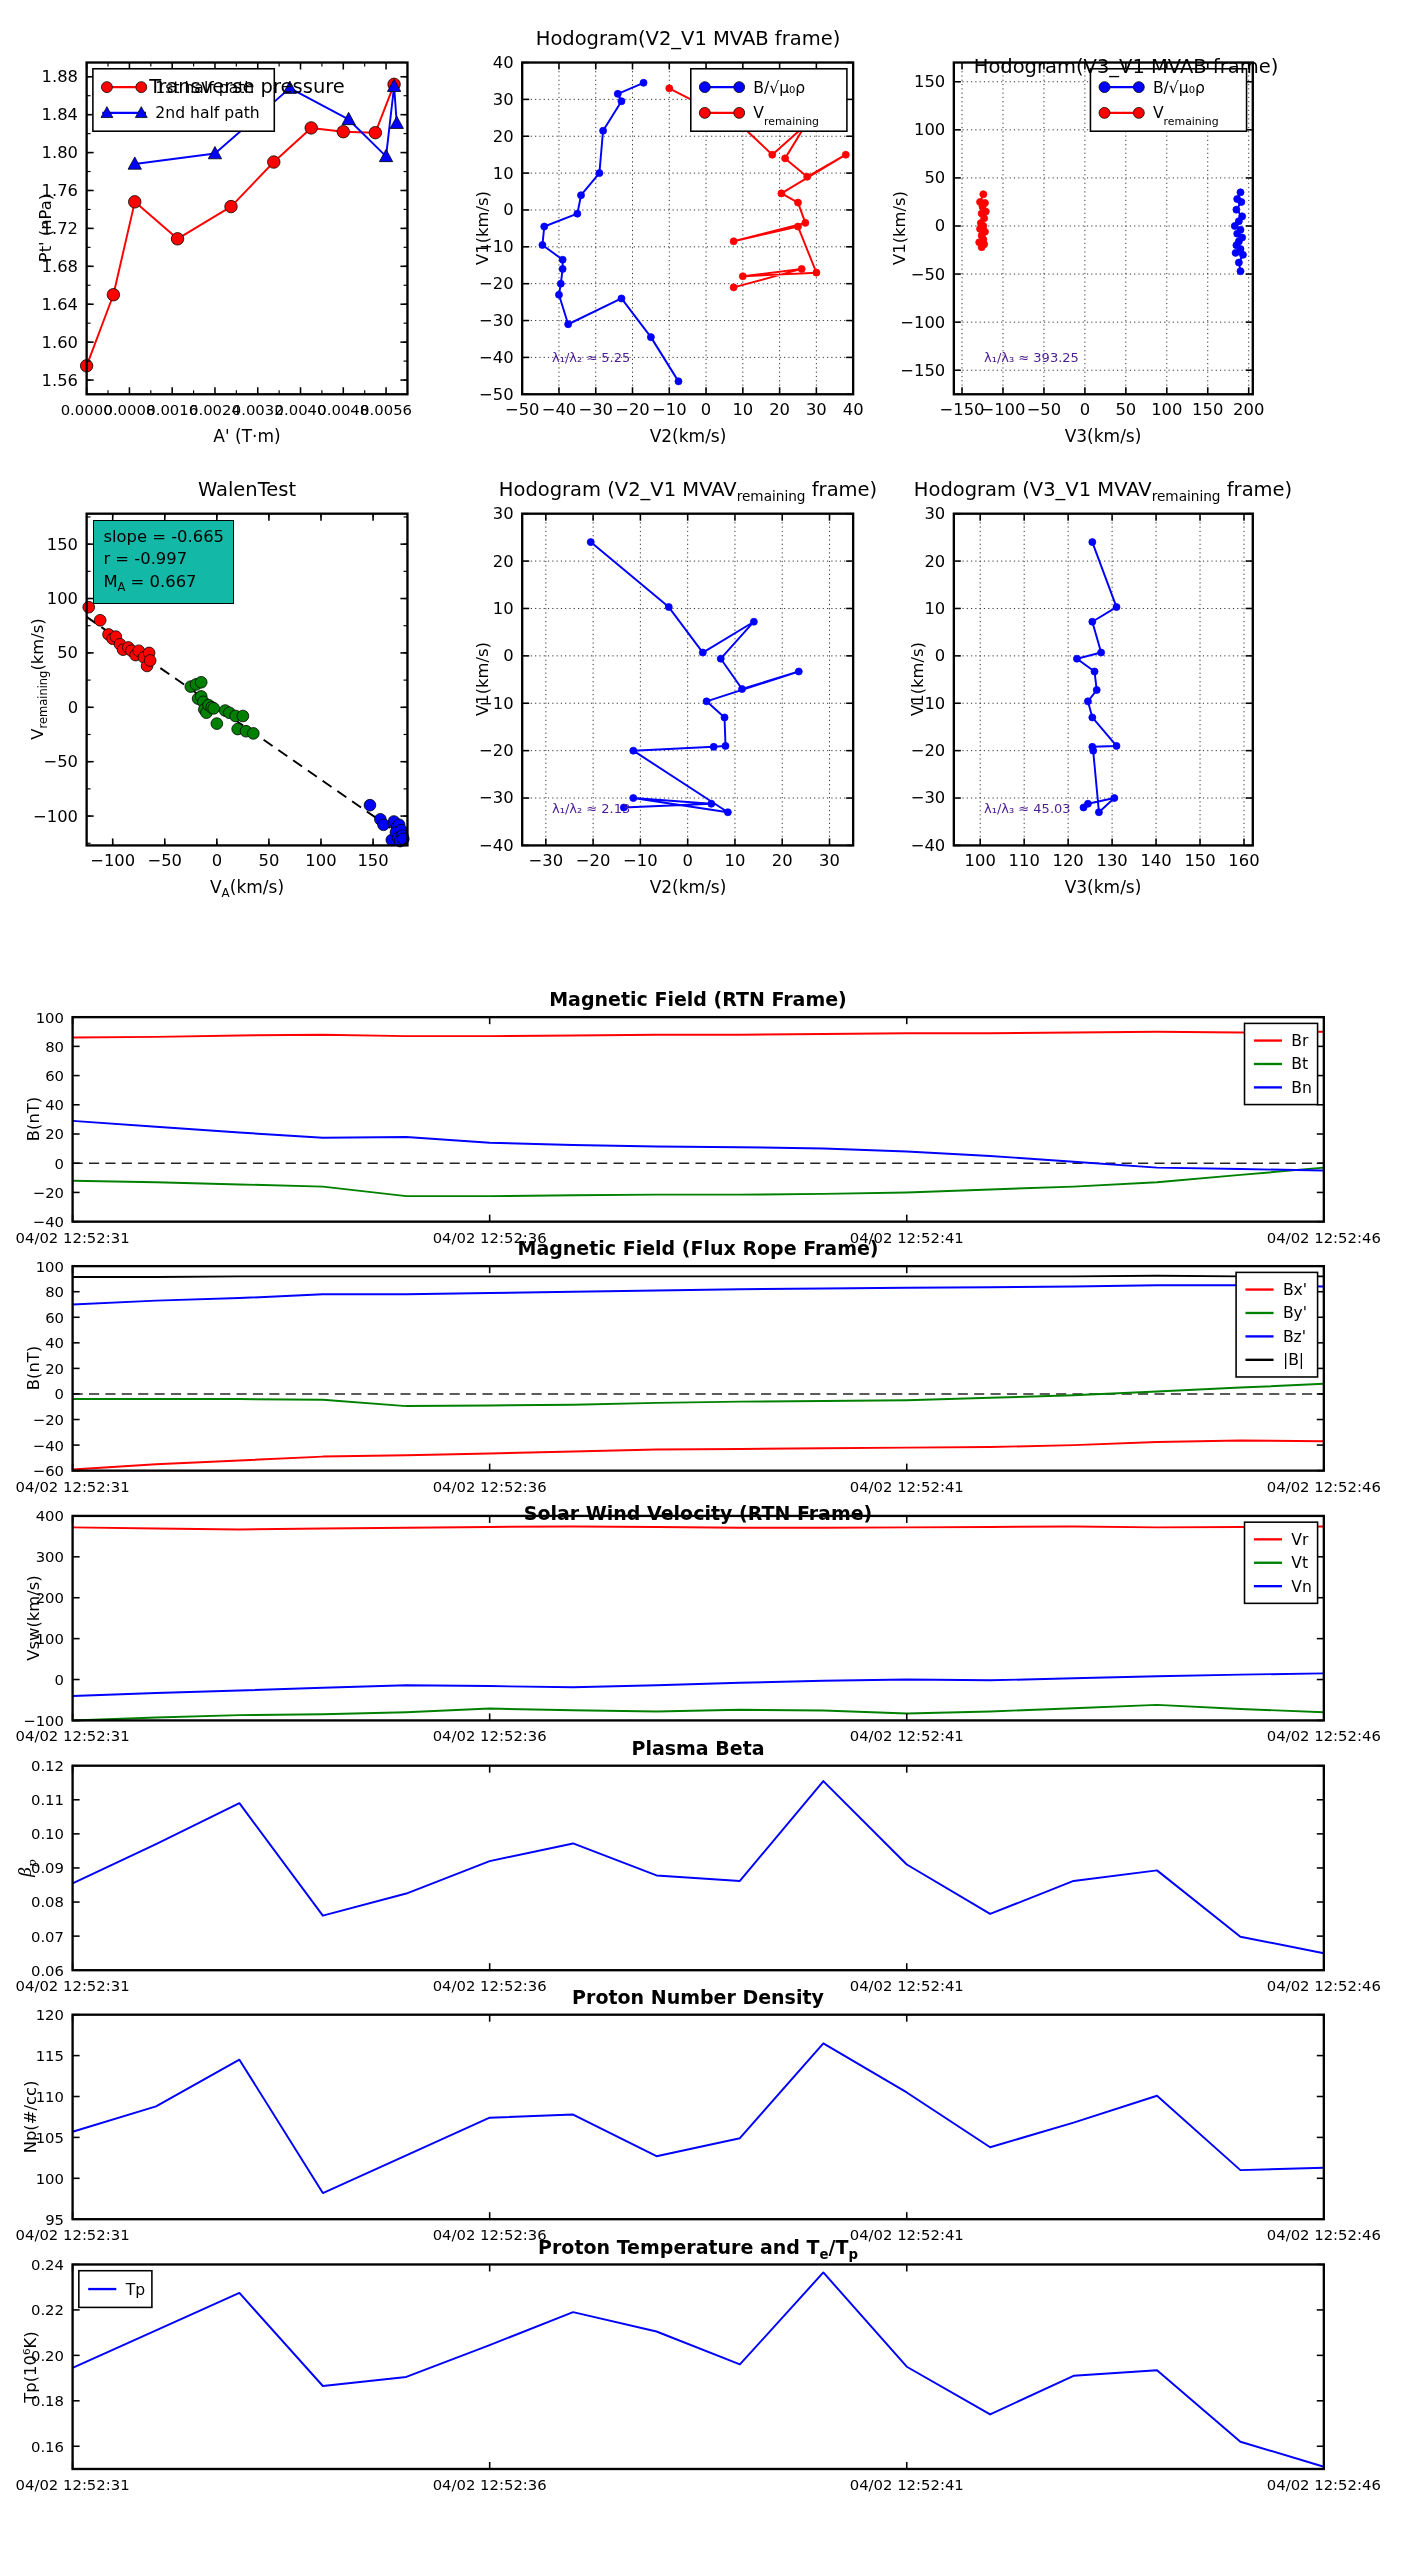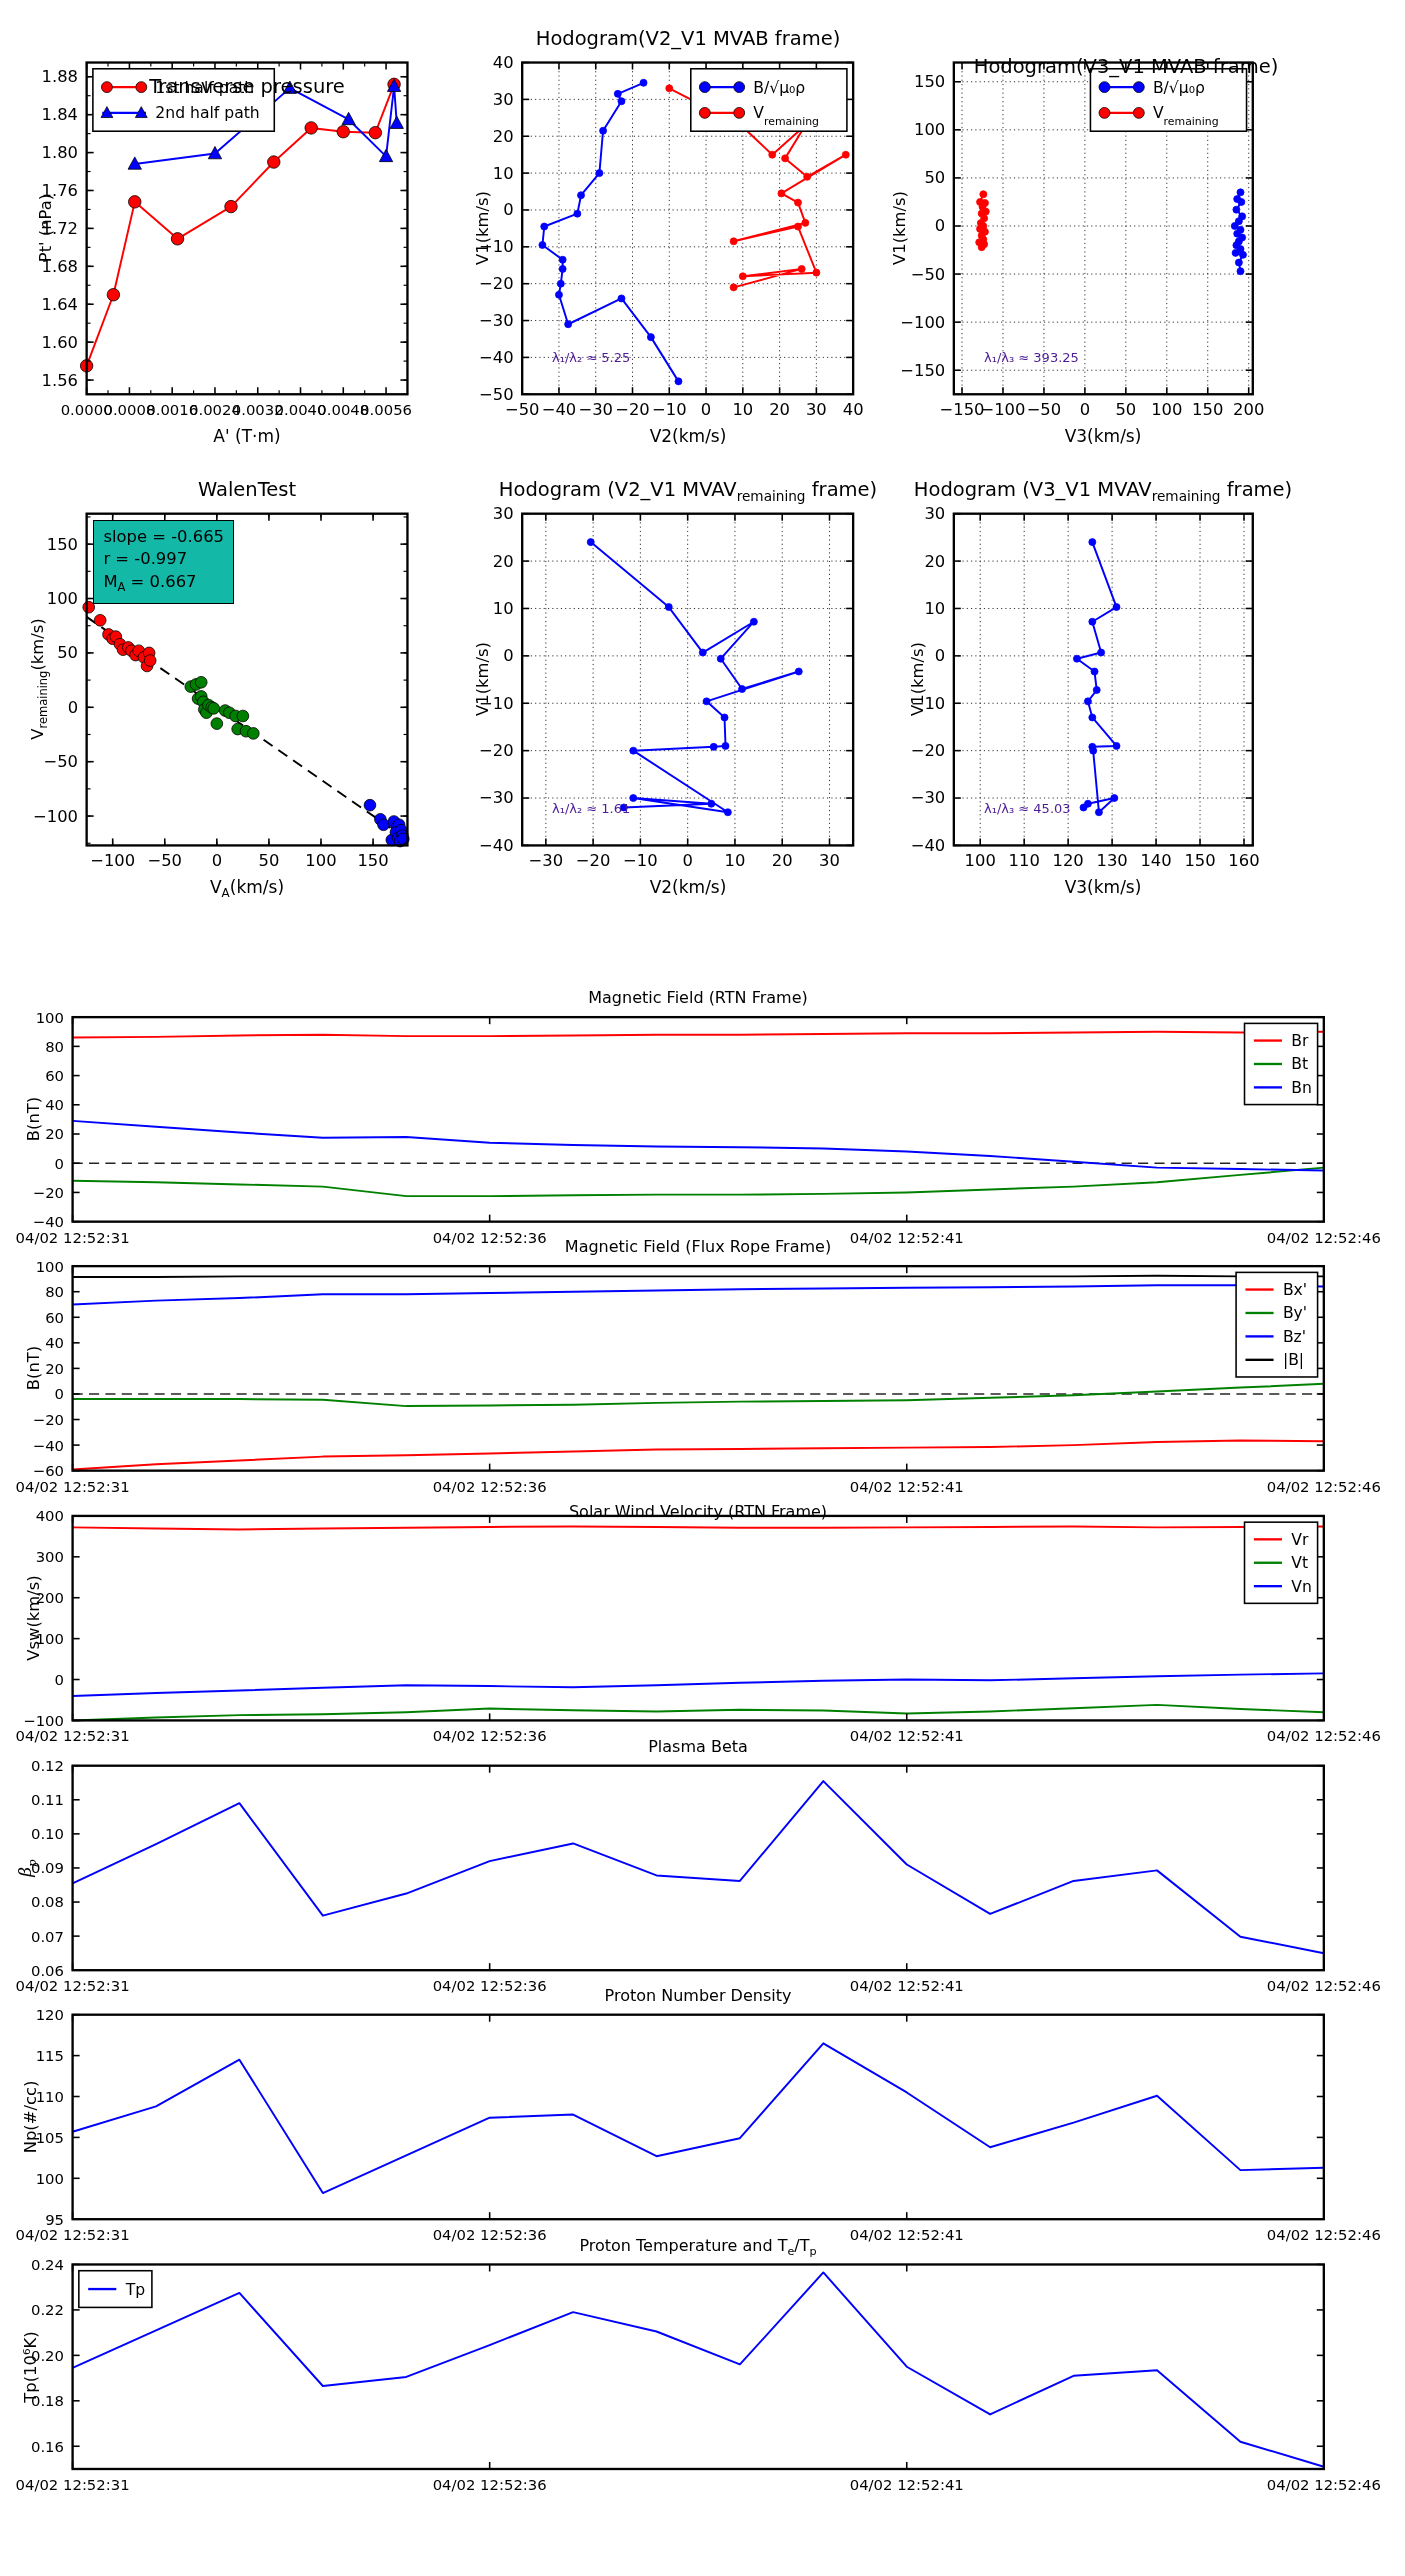--- a/index.html
+++ b/index.html
@@ -1,20 +1,20 @@
 <!DOCTYPE html>
 <html style="font-size:12.5px"><head>
 <meta charset="utf-8">
 <style>
   html,body{margin:0;padding:0;background:#fff;}
   #canvas{position:relative;width:1405px;height:2576px;background:#ffffff;
           font-family:"DejaVu Sans","Liberation Sans",sans-serif;color:#000;}
   #plot{position:absolute;left:0;top:0;}
   .htitle{position:absolute;transform:translateX(-50%);white-space:nowrap;font-size:19.5px;color:#000;}
-  .ts-title{font-size:16px;}
+  .ts-title{font-size:19px;font-weight:bold;}
   .xlabel{position:absolute;transform:translateX(-50%);white-space:nowrap;font-size:17px;}
   .vlabel{position:absolute;transform:translate(-50%,-50%) rotate(-90deg);white-space:nowrap;font-size:16.4px;}
   .beta-label{font-family:"DejaVu Serif","Liberation Serif",serif;font-style:italic;font-size:17px;}
   .annot{position:absolute;font-size:13px;color:#4c1d95;white-space:nowrap;}
   .statbox{position:absolute;border:1.6px solid #000;background:#14b8a6;padding:4.7px 9.4px;font-size:16.4px;line-height:22.6px;white-space:nowrap;}
   sub{font-size:70%;}
 </style>
 </head>
 <body>
 
@@ -955,21 +955,21 @@
   <div class="vlabel" style="left:917px;top:679px;">V1(km/s)</div>
   <div class="vlabel" style="left:33px;top:1119px;">B(nT)</div>
   <div class="vlabel" style="left:33px;top:1368px;">B(nT)</div>
   <div class="vlabel" style="left:33px;top:1618px;">Vsw(km/s)</div>
   <div class="vlabel beta-label" style="left:26.5px;top:1868px;">β<sub>p</sub></div>
   <div class="vlabel" style="left:30px;top:2117px;">Np(#/cc)</div>
   <div class="vlabel" style="left:30px;top:2367px;">Tp(10⁶K)</div>
 
   <div class="annot" style="left:552px;top:350px;">λ₁/λ₂ ≈ 5.25</div>
   <div class="annot" style="left:984px;top:350px;">λ₁/λ₃ ≈ 393.25</div>
-  <div class="annot" style="left:552px;top:801px;">λ₁/λ₂ ≈ 1.61</div>
+  <div class="annot" style="left:552px;top:801px;">λ₁/λ₂ ≈ 2.13</div>
   <div class="annot" style="left:984px;top:801px;">λ₁/λ₃ ≈ 45.03</div>
 
   <div class="statbox" style="left:93px;top:520px;">
     <div>slope = -0.665</div>
     <div>r = -0.997</div>
     <div>M<sub>A</sub> = 0.667</div>
   </div>
 </div>
 
 

